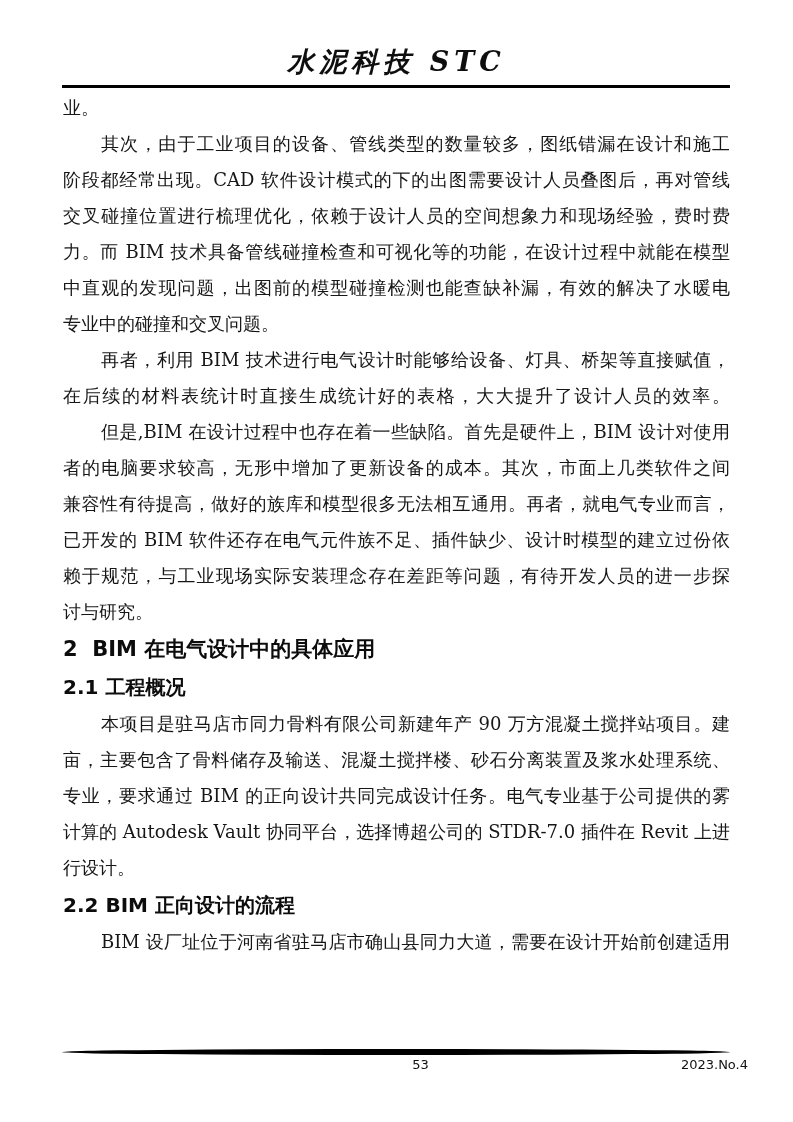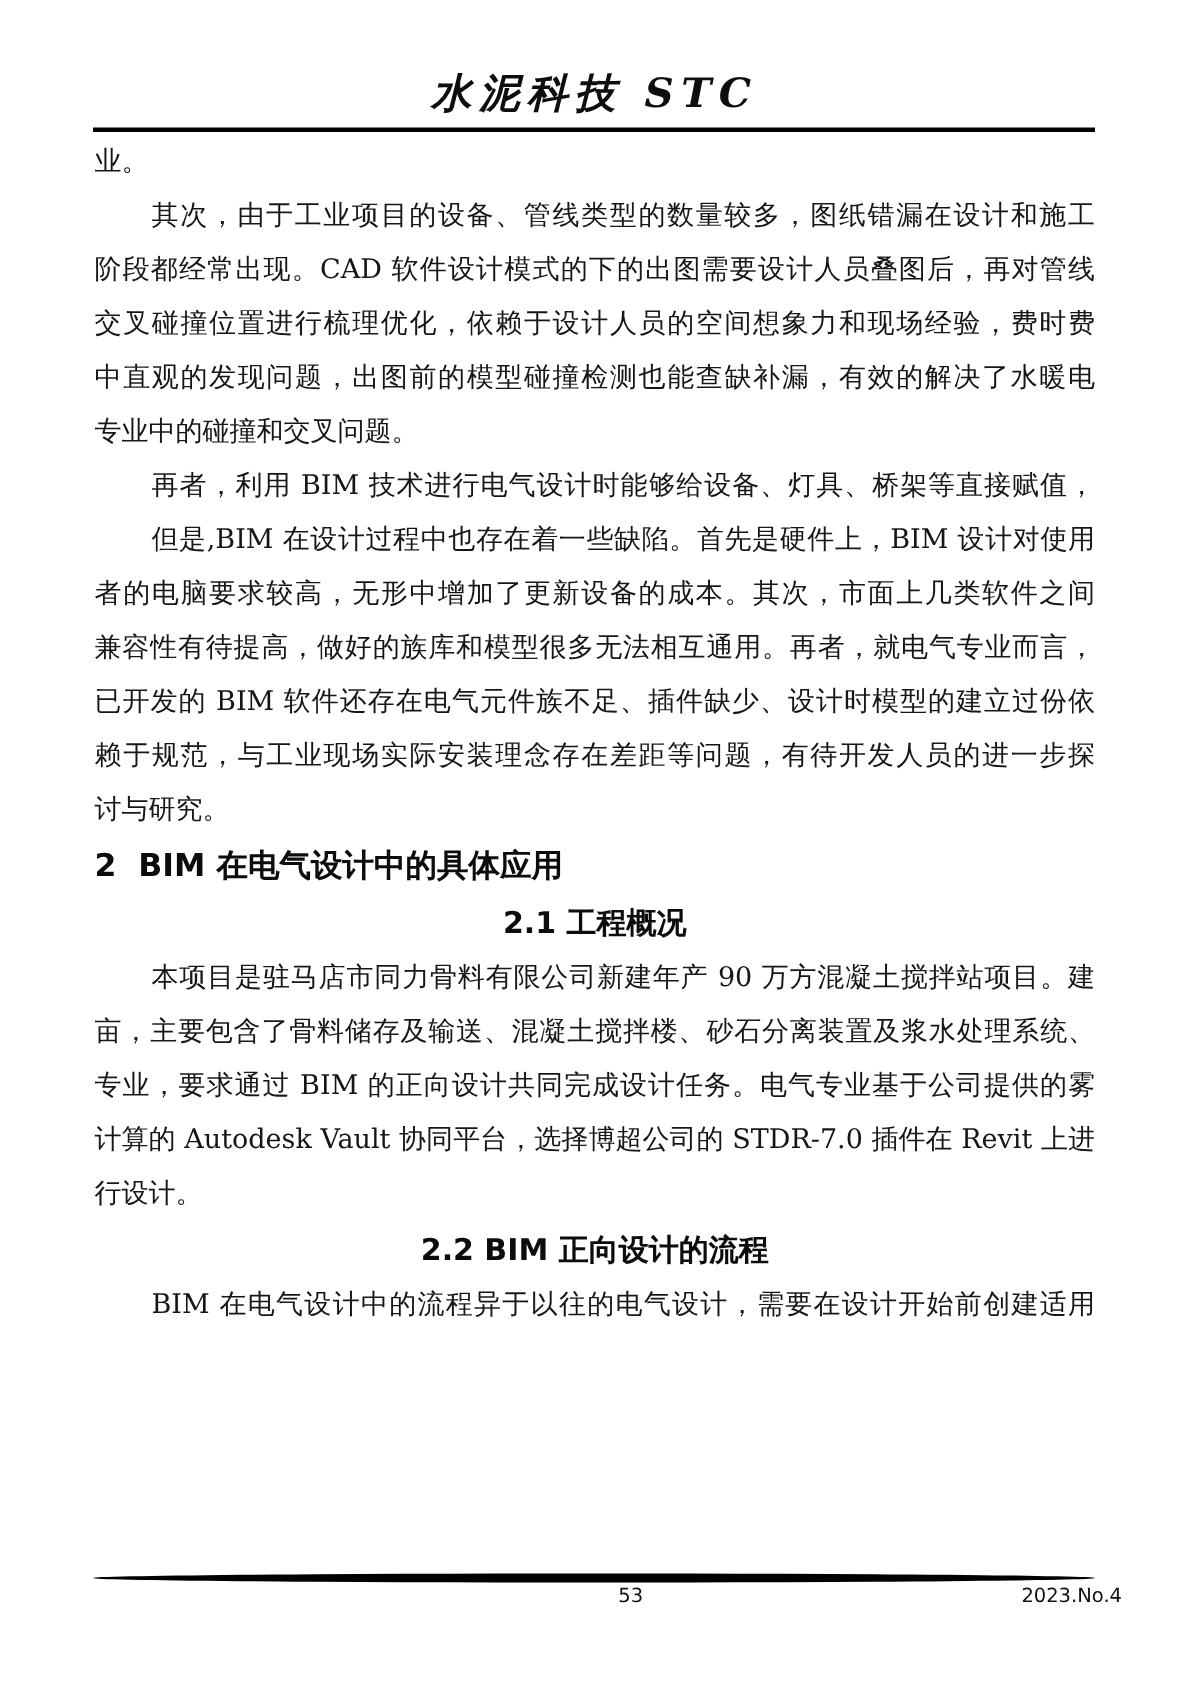--- a/index.html
+++ b/index.html
@@ -60,21 +60,20 @@
     color: #0c0c0c;
     white-space: pre-wrap;
   }
   .block.h2 {
     font-family: "DejaVu Sans", "Liberation Sans", sans-serif;
     font-weight: bold;
     font-size: 20px;
     line-height: 38px;
     color: #0c0c0c;
     white-space: pre-wrap;
-    text-align: center;
   }
 
   
   .footer-rule {
     position: absolute;
     top: 1049px; left: 62px;
     width: 668px; height: 6px;
     background: #000;
     border-radius: 50% / 50%;
   }
@@ -106,46 +105,48 @@
   <div class="header-rule"></div>
 
   <div class="doc-body" id="body-blocks">
       <div class="block text">
         <div class="line short-last">业。</div>
       </div>
       <div class="block text">
         <div class="line first">其次，由于工业项目的设备、管线类型的数量较多，图纸错漏在设计和施工</div>
         <div class="line">阶段都经常出现。CAD 软件设计模式的下的出图需要设计人员叠图后，再对管线</div>
         <div class="line">交叉碰撞位置进行梳理优化，依赖于设计人员的空间想象力和现场经验，费时费</div>
+        <div class="line">力。而 BIM 技术具备管线碰撞检查和可视化等的功能，在设计过程中就能在模型</div>
         <div class="line">中直观的发现问题，出图前的模型碰撞检测也能查缺补漏，有效的解决了水暖电</div>
         <div class="line short-last">专业中的碰撞和交叉问题。</div>
       </div>
       <div class="block text">
         <div class="line first">再者，利用 BIM 技术进行电气设计时能够给设备、灯具、桥架等直接赋值，</div>
+        <div class="line">在后续的材料表统计时直接生成统计好的表格，大大提升了设计人员的效率。</div>
       </div>
       <div class="block text">
         <div class="line first">但是,BIM 在设计过程中也存在着一些缺陷。首先是硬件上，BIM 设计对使用</div>
         <div class="line">者的电脑要求较高，无形中增加了更新设备的成本。其次，市面上几类软件之间</div>
         <div class="line">兼容性有待提高，做好的族库和模型很多无法相互通用。再者，就电气专业而言，</div>
         <div class="line">已开发的 BIM 软件还存在电气元件族不足、插件缺少、设计时模型的建立过份依</div>
         <div class="line">赖于规范，与工业现场实际安装理念存在差距等问题，有待开发人员的进一步探</div>
         <div class="line short-last">讨与研究。</div>
       </div>
       <div class="block h1">2  BIM 在电气设计中的具体应用</div>
       <div class="block h2">2.1 工程概况</div>
       <div class="block text">
         <div class="line first">本项目是驻马店市同力骨料有限公司新建年产 90 万方混凝土搅拌站项目。建</div>
         <div class="line">亩，主要包含了骨料储存及输送、混凝土搅拌楼、砂石分离装置及浆水处理系统、</div>
         <div class="line">专业，要求通过 BIM 的正向设计共同完成设计任务。电气专业基于公司提供的雾</div>
         <div class="line">计算的 Autodesk Vault 协同平台，选择博超公司的 STDR-7.0 插件在 Revit 上进</div>
         <div class="line short-last">行设计。</div>
       </div>
       <div class="block h2">2.2 BIM 正向设计的流程</div>
       <div class="block text">
-        <div class="line first">BIM 在电气设计中的流程异于以往的电气设计，需要在设计开始前创建适用</div>
+        <div class="line first">BIM 设厂址位于河南省驻马店市确山县同力大道，需要在设计开始前创建适用</div>
       </div>
     </div>
 
   <div class="footer-rule"></div>
 
   <div class="footer-page-number">53</div>
 
   <div class="footer-issue">2023.No.4</div>
 
 </div>

